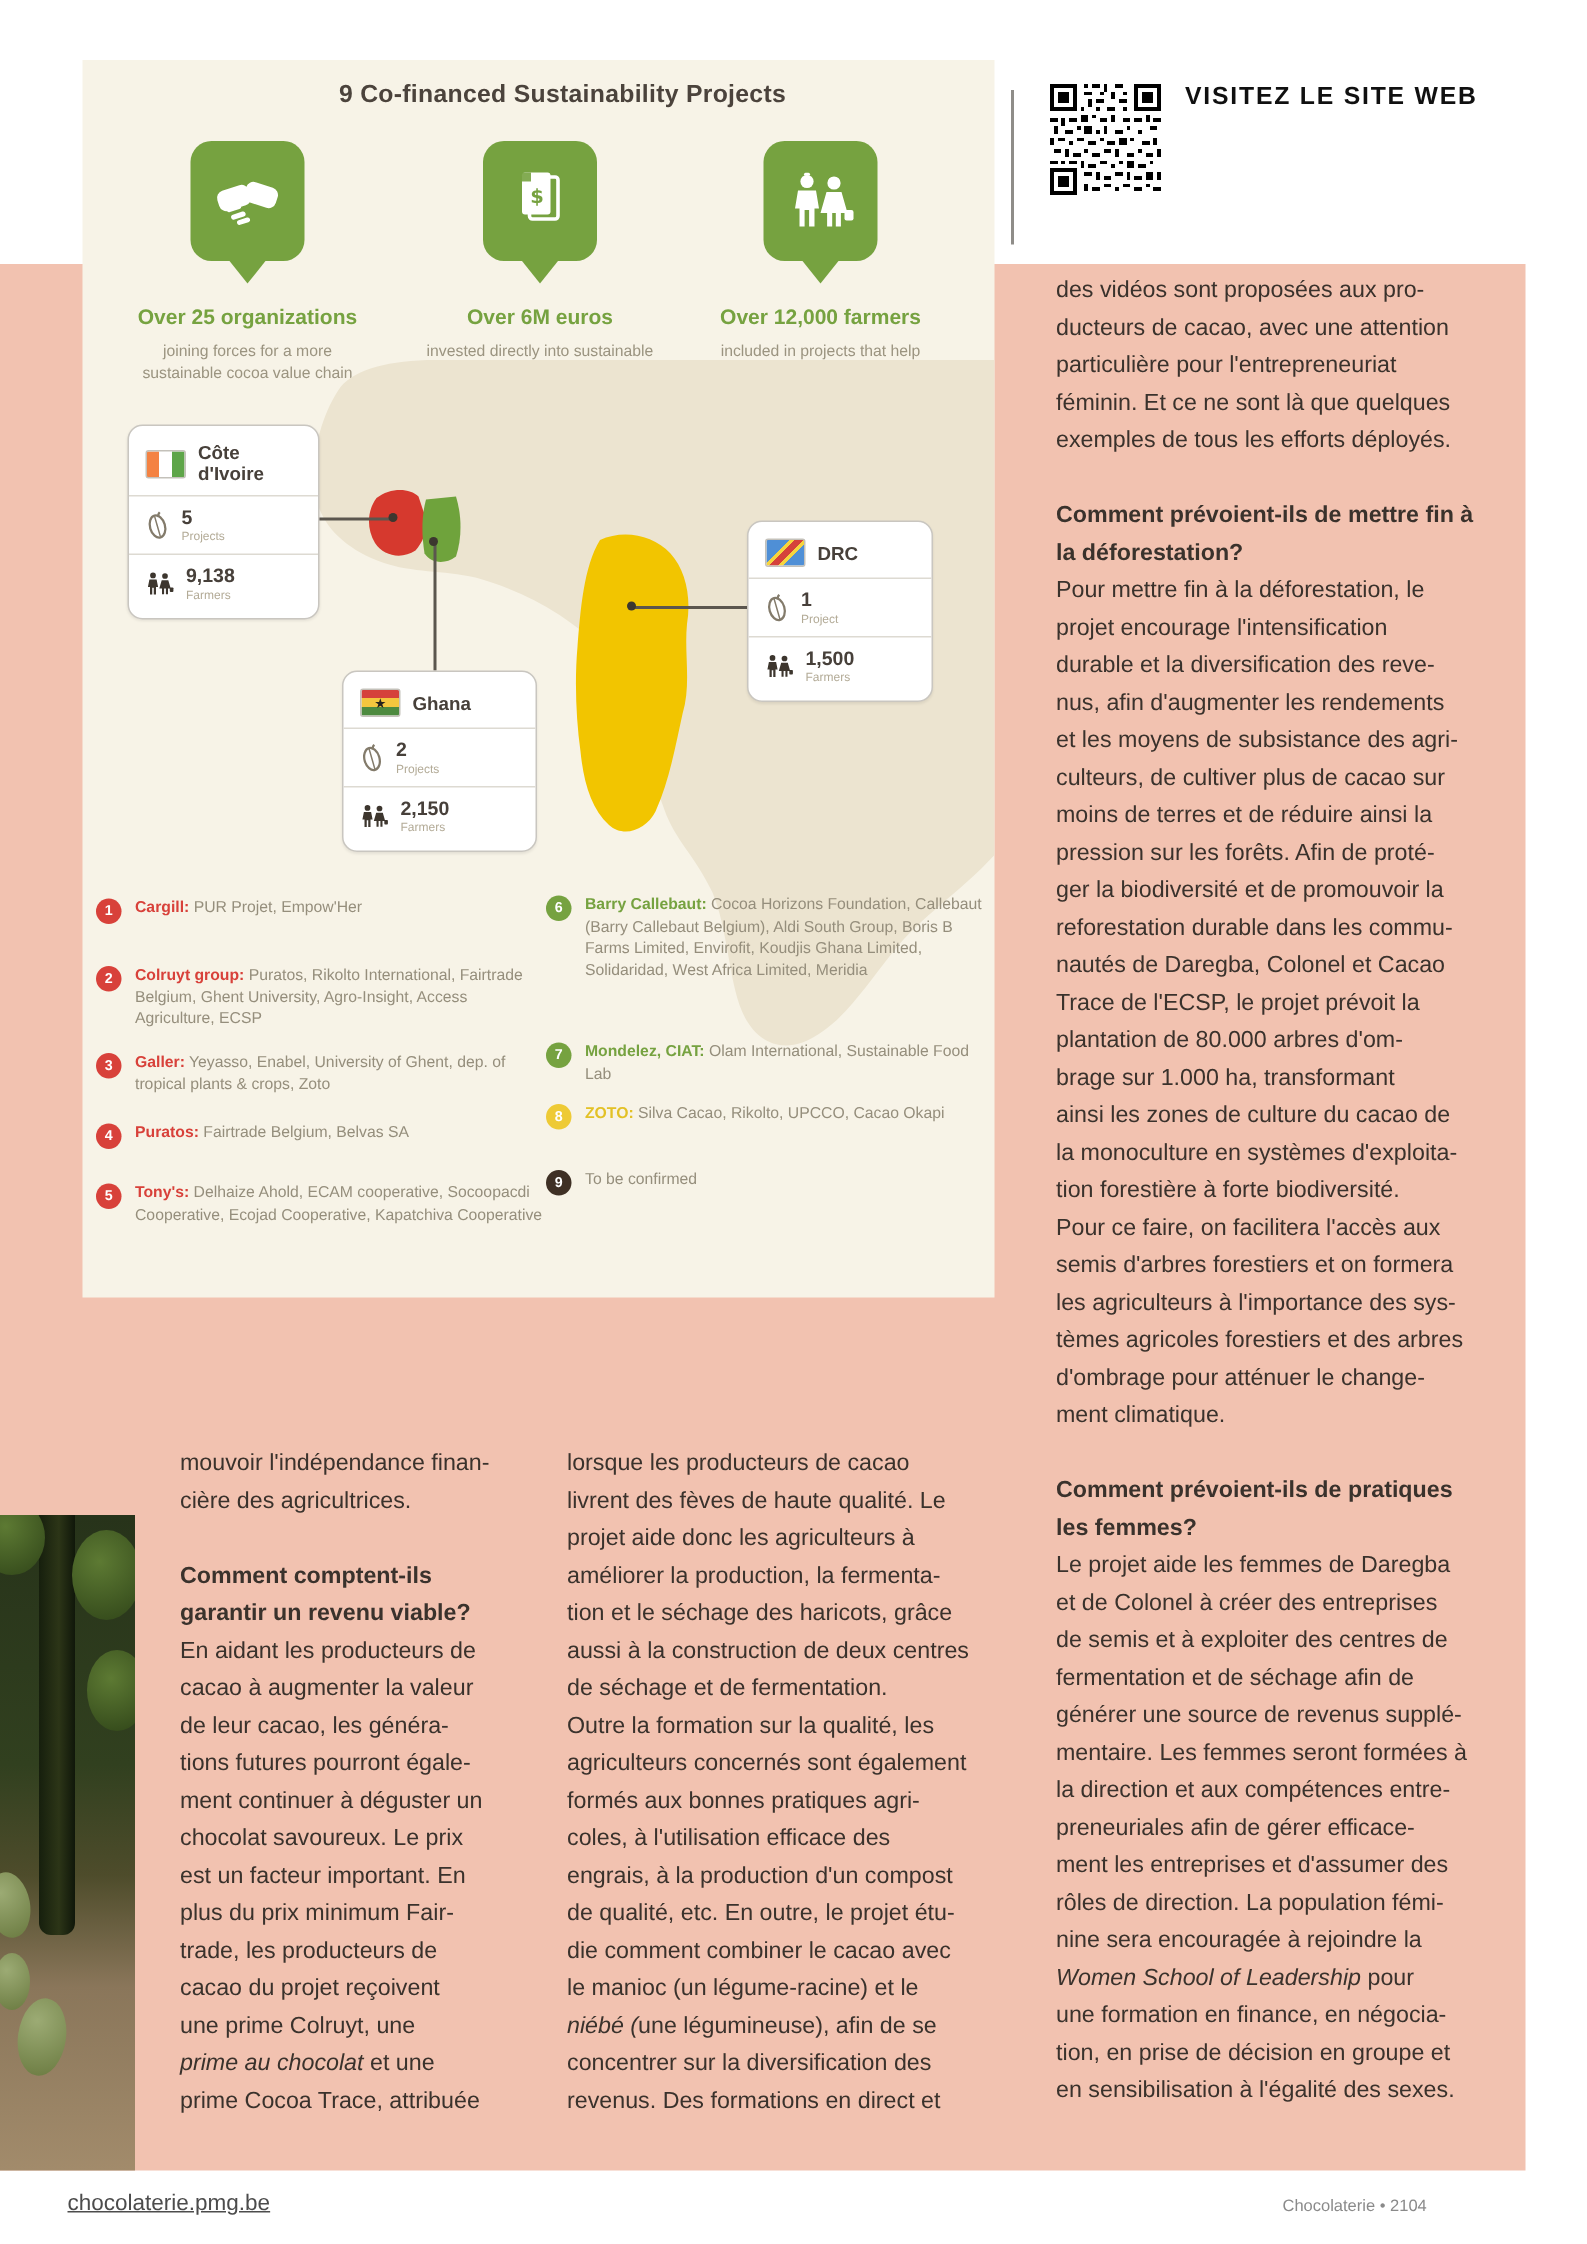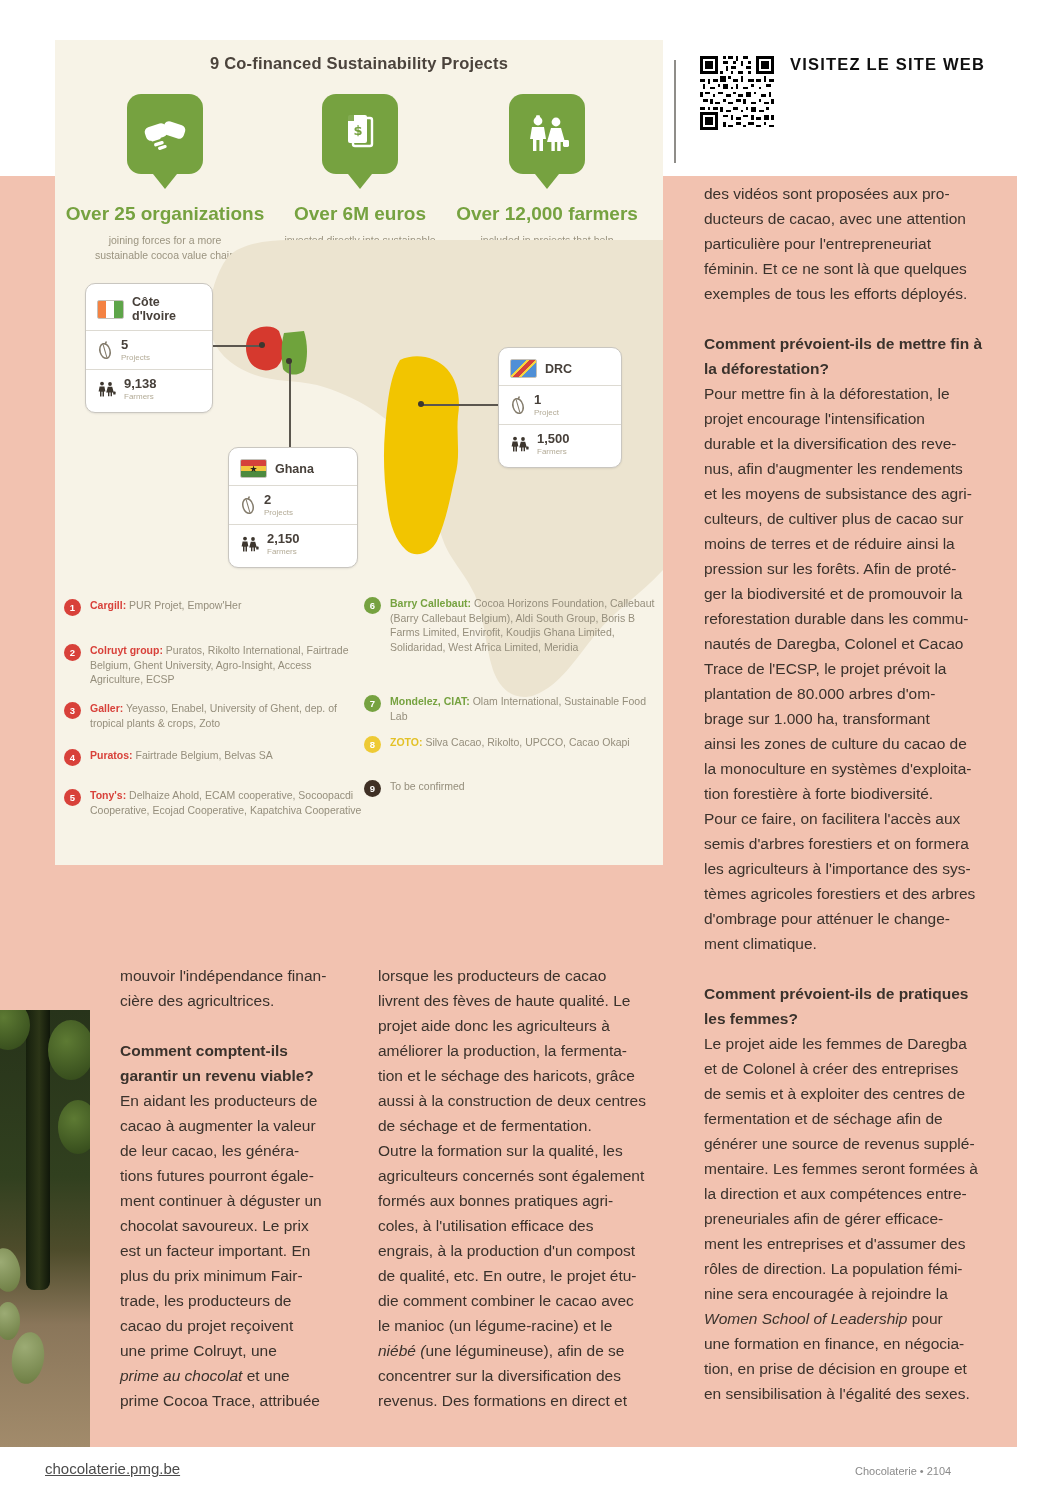--- a/index.html
+++ b/index.html
@@ -4,32 +4,32 @@
 <style>
   html,body{margin:0;padding:0;}
   body{font-family:"Liberation Sans",sans-serif;background:#e9e9e9;}
   .page{position:relative;width:1058px;height:1496px;background:#ffffff;overflow:hidden;margin:0 auto;}
 
   
   .pink-bg{position:absolute;left:0;top:176px;width:1017px;height:1271px;background:#f2c2b0;}
 
   
   .panel{position:absolute;left:55px;top:40px;width:608px;height:825px;background:#f7f3e7;}
-  .panel-title{position:absolute;left:0;top:14px;width:100%;text-align:center;
+  .panel-title{position:absolute;left:16px;top:14px;width:100%;text-align:center;
     font-size:16.5px;font-weight:bold;color:#4b433c;letter-spacing:.2px;}
 
   
   .stat{position:absolute;top:48px;text-align:center;}
   .stat1{left:10px;width:200px}.stat2{left:205px;width:200px}.stat3{left:388px;width:208px}
   .badge{width:76px;margin:6px auto 0;}
   .badge-box{width:76px;height:80px;background:#76a240;border-radius:14px;
     display:flex;align-items:center;justify-content:center;}
   .badge-tail{width:0;height:0;margin:0 auto;border-left:12px solid transparent;
     border-right:12px solid transparent;border-top:15px solid #76a240;}
-  .stat-title{margin-top:14px;font-size:19px;font-weight:bold;color:#76a240;}
+  .stat-title{margin-top:14px;font-size:14px;font-weight:bold;color:#76a240;}
   .stat-desc{margin-top:8px;font-size:10.5px;line-height:15px;color:#9b9480;white-space:pre-line;}
 
   
   .map-svg{position:absolute;left:0;top:200px;width:608px;height:460px;}
 
   
   .conn{position:absolute;background:#5b564e;}
   .dot{position:absolute;width:6px;height:6px;border-radius:50%;background:#3c372f;}
 
   

